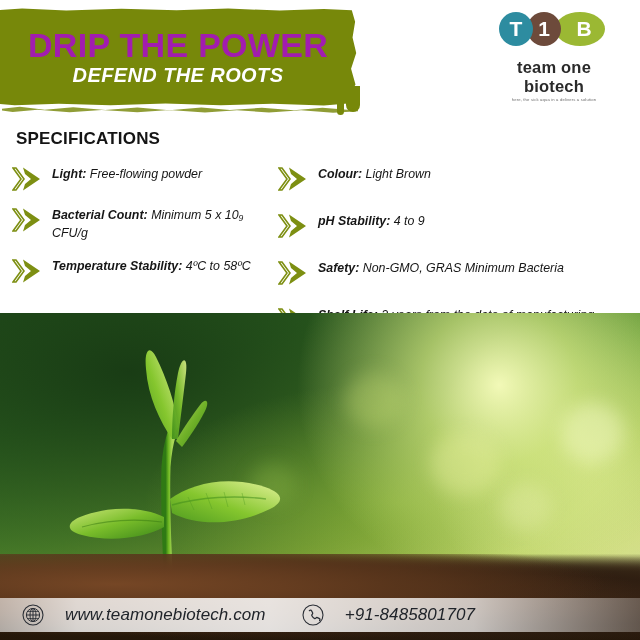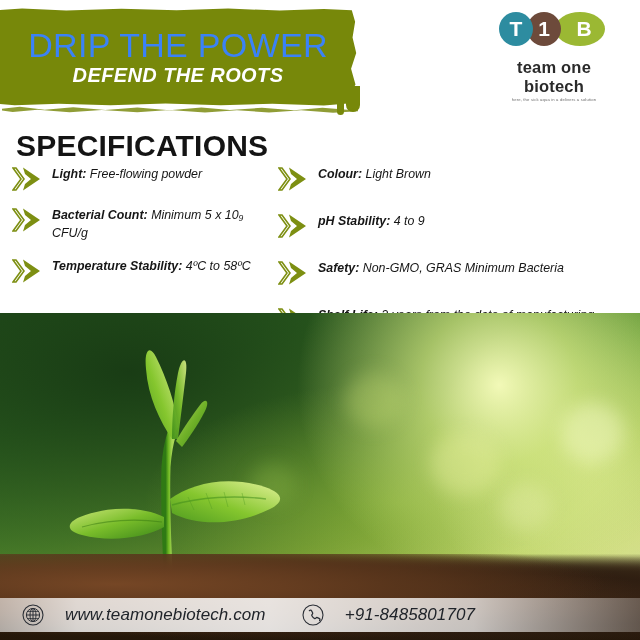--- a/index.html
+++ b/index.html
@@ -24,21 +24,21 @@
     position:absolute;right:8px;bottom:-6px;width:14px;height:26px;
     background:#77880a;border-radius:0 0 8px 8px;
   }
   .banner-nub2{
     position:absolute;right:24px;bottom:-9px;width:7px;height:20px;
     background:#77880a;border-radius:0 0 5px 5px;
   }
   .banner-text{position:absolute;left:0;top:0;width:356px;height:98px;
     display:flex;flex-direction:column;justify-content:center;align-items:center;}
   .title-main{
-    color:#3b82f6;font-weight:400;font-size:34px;letter-spacing:0.3px;
+    color:#a21caf;font-weight:700;font-size:34px;letter-spacing:0.3px;
     line-height:1.02;margin:0 0 2px 0;white-space:nowrap;
     font-family:"Liberation Sans", sans-serif;
   }
   .title-sub{
     color:#fff;font-weight:700;font-style:italic;font-size:20px;
     letter-spacing:0.4px;line-height:1.05;margin:0;white-space:nowrap;
     font-family:"Liberation Sans", sans-serif;
   }
   
   .brush-line{
@@ -56,21 +56,21 @@
   .lc-t{left:0;background:#2d8ca0;z-index:3;}
   .lc-1{left:28px;background:#6d4a3b;z-index:2;}
   .lc-b{left:56px;background:#9bb833;z-index:1;padding-left:8px;width:42px;}
   .logo-name{font-size:16.5px;font-weight:700;color:#2a2a2a;letter-spacing:.2px;margin-top:12px;}
   .logo-tag{font-size:4.2px;color:#6d6d6d;letter-spacing:.15px;margin-top:1px;
     white-space:nowrap;overflow:hidden;}
 
   
   .spec-title{
     position:absolute;left:16px;top:129px;
-    font-size:30px;font-weight:800;color:#141414;letter-spacing:0.2px;
+    font-size:17px;font-weight:800;color:#141414;letter-spacing:0.2px;
   }
   .spec-cols{position:absolute;left:0;top:165px;width:640px;}
   .col{position:absolute;top:0;}
   .col-left{left:12px;width:266px;}
   .col-right{left:278px;width:360px;}
   .spec-item{position:relative;display:flex;align-items:flex-start;margin-bottom:14px;}
   .col-right .spec-item{margin-bottom:20px;}
   .chev{flex:0 0 auto;width:34px;height:26px;margin-right:6px;margin-top:1px;}
   .spec-text{
     font-size:12.4px;line-height:1.45;color:#161616;

